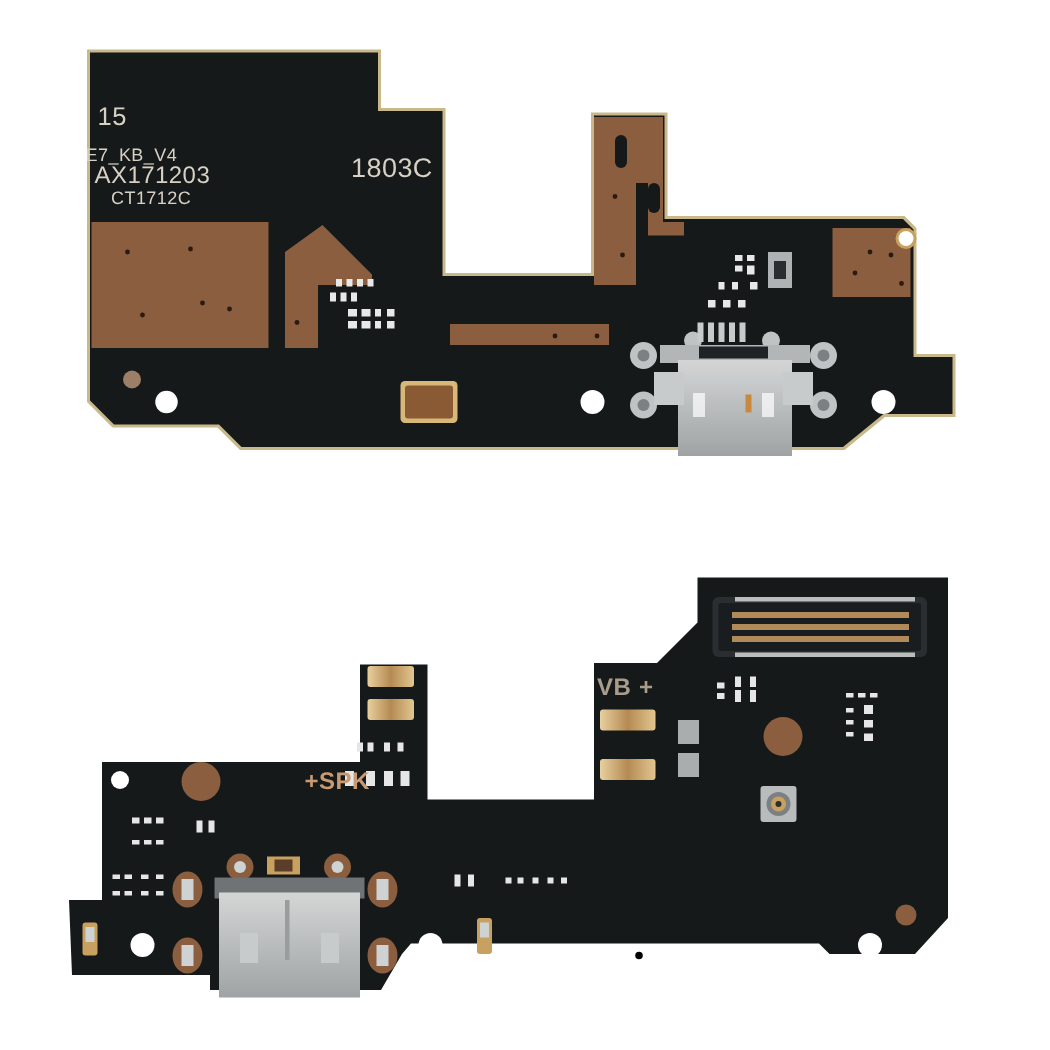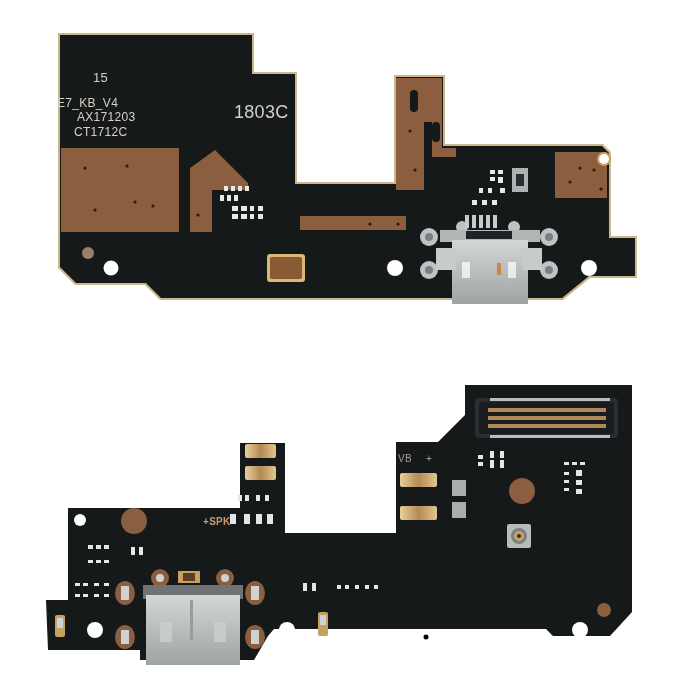--- a/index.html
+++ b/index.html
@@ -1,20 +1,20 @@
 <!DOCTYPE html>
 <html><head>
   <meta charset="utf-8">
   <style>
     html, body { margin: 0; padding: 0; background: #ffffff; }
     body { width: 700px; height: 700px; position: relative; overflow: hidden; font-family: "Liberation Sans", sans-serif; }
     .scene { position: absolute; left: 0; top: 0; width: 700px; height: 700px; }
     .silk { position: absolute; color: #d8d0c4; font-family: "Liberation Sans", sans-serif; font-size: 12px; line-height: 13px; letter-spacing: 0.3px; white-space: pre; }
     .silk-copper { color: #c99a72; font-weight: bold; margin-left: 16px; }
-    .label { font-size: 10px; }
+    .label { font-size: 16px; font-weight: bold; }
   </style>
 </head>
 <body>
 
 <svg class="scene" viewBox="0 0 700 700" xmlns="http://www.w3.org/2000/svg">
   <defs>
     <linearGradient id="silverGrad" x1="0" y1="0" x2="0" y2="1">
       <stop offset="0" stop-color="#d4d6d6"></stop>
       <stop offset="1" stop-color="#9fa3a4"></stop>
     </linearGradient>
@@ -243,21 +243,21 @@
         <rect x="183" y="573" width="12" height="8" fill="#5a3e2a"></rect>
       <rect x="143" y="585" width="100" height="14" fill="#6f7375"></rect>
       <path d="M146,595 L240,595 L240,665 L146,665 Z" fill="url(#silverGrad)"></path>
       <rect x="160" y="622" width="12" height="20" fill="#c8cbcc"></rect>
         <rect x="214" y="622" width="12" height="20" fill="#c8cbcc"></rect>
       <rect x="190" y="600" width="3" height="40" fill="#9a9d9e"></rect>
     </g>
   </g>
 </svg>
 
-<span class="silk" style="left:65px; top:71px; font-size:13px;margin-left:28px;">15</span>
+<span class="silk" style="left:65px; top:71px; font-size:17px;">15</span>
 <span class="silk" style="left:57px; top:97px; font-size:12px;">E7_KB_V4</span>
-<span class="silk" style="left:77px; top:111px; font-size:12px;">AX171203</span>
+<span class="silk" style="left:63px; top:111px; font-size:16px;">AX171203</span>
 <span class="silk" style="left:74px; top:126px; font-size:12px;text-align:right;">CT1712C</span>
 <span class="silk" style="left:234px; top:106px; font-size:18px;">1803C</span>
 
 <span class="silk silk-copper label" style="left:187px; top:515px;">+SPK</span>
 <span class="silk label" style="left:398px; top:452px; color:#a89c8a;">VB</span>
 <span class="silk label" style="left:426px; top:452px; color:#a89c8a;">+</span>
 
 </body></html>

